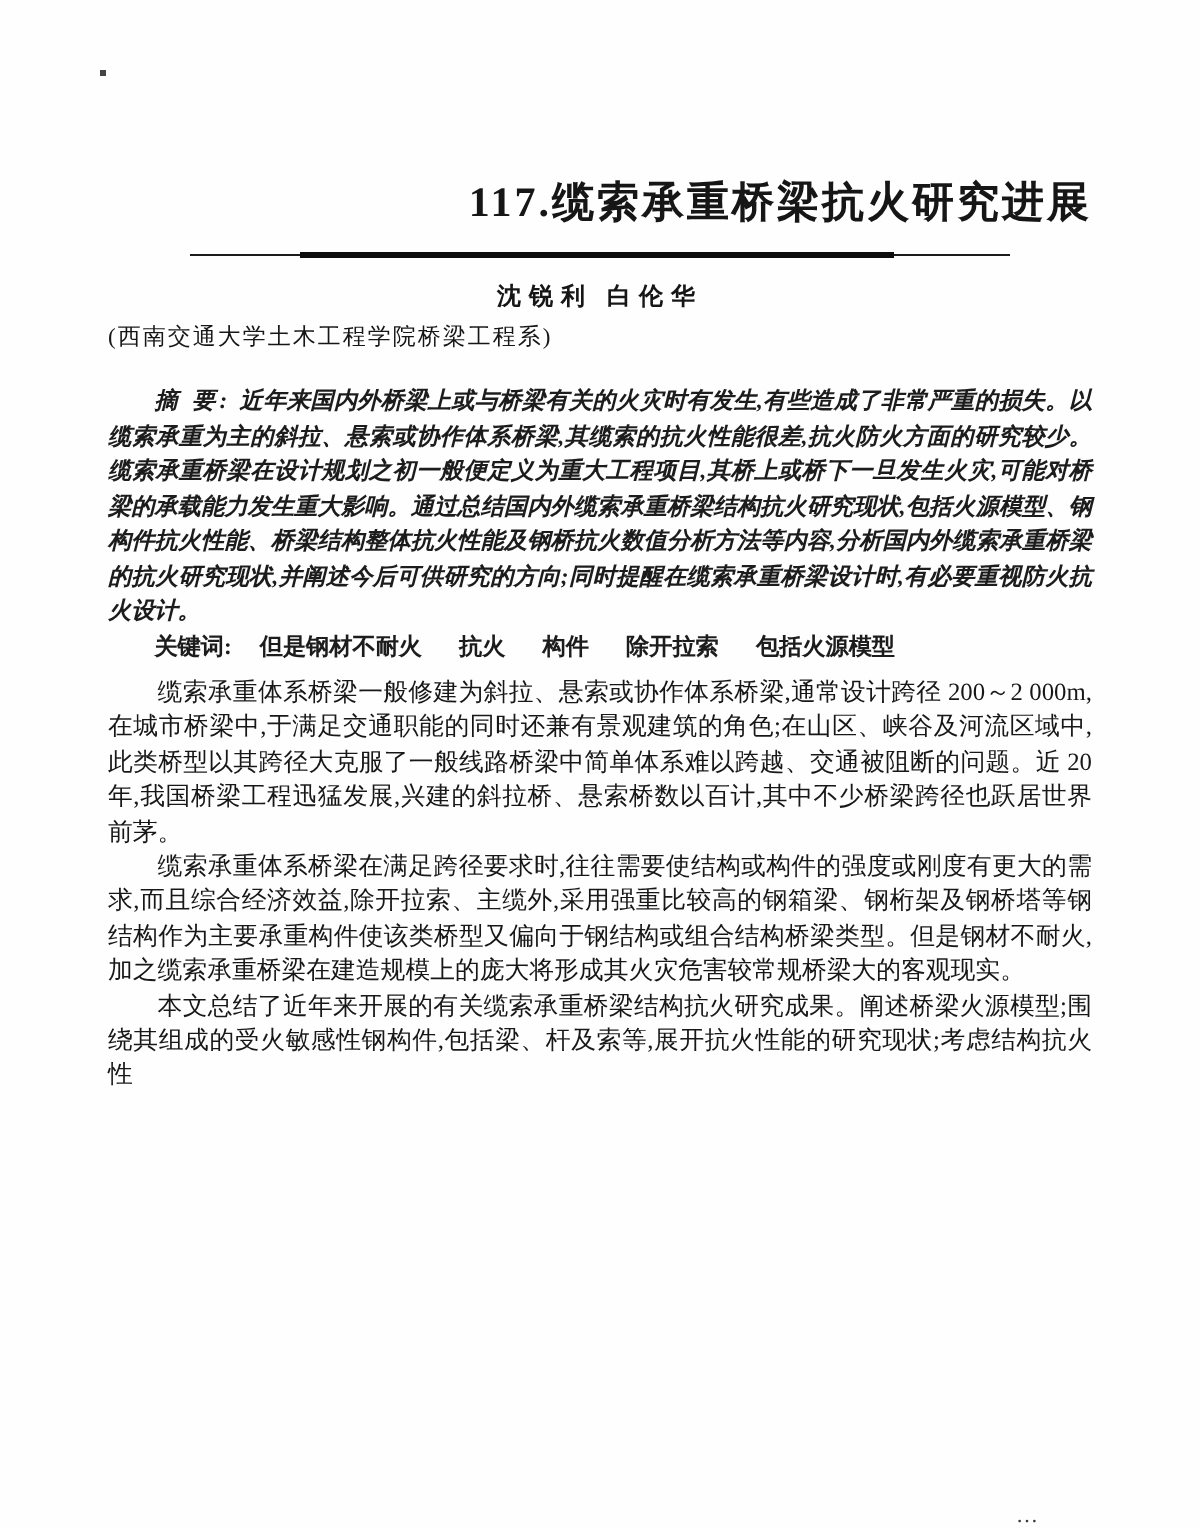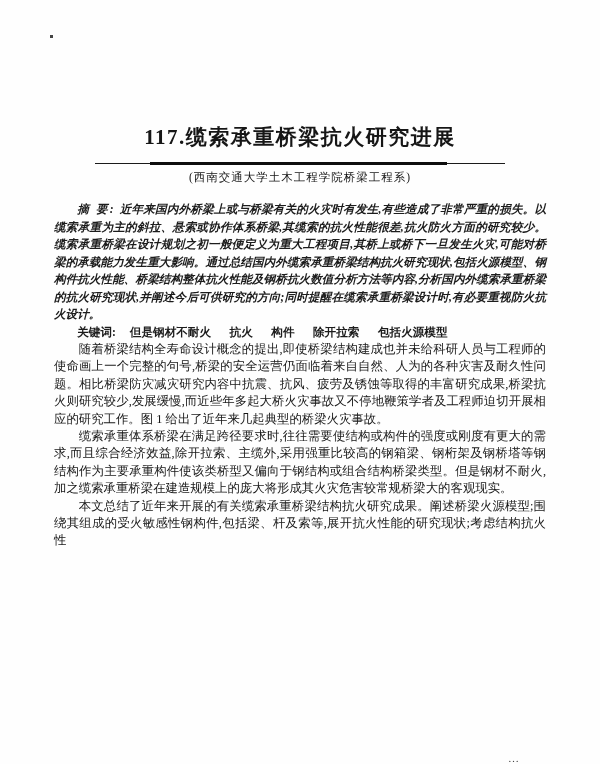--- a/index.html
+++ b/index.html
@@ -5,28 +5,28 @@
   html,body{margin:0;padding:0;}
   body{width:600px;height:764px;overflow:hidden;background:#ffffff;}
   .sheet{
     position:relative;width:600px;height:764px;background:#fefefe;
     color:#161616;font-family:"Liberation Serif","DejaVu Serif",serif;
     overflow:hidden;
   }
   .artifact-dot{position:absolute;left:50px;top:35px;width:3px;height:3px;background:#444;}
   .content{position:absolute;left:54px;top:0;width:492px;}
   .paper-title{
-    margin:0;padding-top:120px;text-align:center;
+    margin:0;padding-top:84px;text-align:right;
     font-size:21px;line-height:34px;font-weight:bold;letter-spacing:1.5px;
   }
   .title-rule{position:relative;height:4px;margin-top:8px;}
   .title-rule .thin{position:absolute;left:41px;right:41px;top:1px;height:1px;background:#1b1b1b;}
   .title-rule .thick{position:absolute;left:96px;width:297px;top:0;height:3px;background:#0d0d0d;}
   .authors{margin-top:10px;text-align:center;font-size:12px;letter-spacing:4px;font-weight:bold;}
-  .affiliation{margin-top:4px;text-align:center;font-size:11.5px;letter-spacing:1px;}
+  .affiliation{margin-top:4px;font-size:11.5px;letter-spacing:1px;}
   .abstract{
     margin:16px 0 0 0;font-size:11.6px;line-height:17.5px;
     text-align:justify;text-indent:2em;font-weight:bold;color:#1c1c1c;font-style:italic;
   }
   .abs-label{font-weight:bold;letter-spacing:2px;margin-right:4px;}
   .keywords{margin:0;font-size:11.6px;line-height:17.5px;text-indent:2em;font-weight:bold;color:#1c1c1c;}
   .kw + .kw{margin-left:1.6em;}
   .kw-label{margin-right:14px;}
   .sec-heading{margin:26px 0 0 2px;font-size:15px;line-height:20px;font-weight:bold;}
   .sec-gap{display:inline-block;width:16px;}
@@ -47,26 +47,27 @@
   <div class="artifact-dot"></div>
 
   <div class="content">
     <h1 class="paper-title">117.缆索承重桥梁抗火研究进展</h1>
 
     <div class="title-rule">
       <span class="thin"></span>
       <span class="thick"></span>
     </div>
 
+    <div class="authors">沈锐利  白伦华</div>
     <div class="affiliation">(西南交通大学土木工程学院桥梁工程系)</div>
 
     <p class="abstract"><span class="abs-label">摘  要:</span><span>近年来国内外桥梁上或与桥梁有关的火灾时有发生,有些造成了非常严重的损失。以缆索承重为主的斜拉、悬索或协作体系桥梁,其缆索的抗火性能很差,抗火防火方面的研究较少。缆索承重桥梁在设计规划之初一般便定义为重大工程项目,其桥上或桥下一旦发生火灾,可能对桥梁的承载能力发生重大影响。通过总结国内外缆索承重桥梁结构抗火研究现状,包括火源模型、钢构件抗火性能、桥梁结构整体抗火性能及钢桥抗火数值分析方法等内容,分析国内外缆索承重桥梁的抗火研究现状,并阐述今后可供研究的方向;同时提醒在缆索承重桥梁设计时,有必要重视防火抗火设计。</span></p>
 
     <p class="keywords"><span class="kw-label">关键词:</span><span class="kw">但是钢材不耐火</span><span class="kw">抗火</span><span class="kw">构件</span><span class="kw">除开拉索</span><span class="kw">包括火源模型</span></p>
 
 
-    <p class="body-para">随着桥梁结构全寿命设计概念的提出,即使桥梁结构建成也并未给科研人员与工程师的使命画上一个完整的句号,桥梁的安全运营仍面临着来自自然、人为的各种灾害及耐久性问题。相比桥梁防灾减灾研究内容中抗震、抗风、疲劳及锈蚀等取得的丰富研究成果,桥梁抗火则研究较少,发展缓慢,而近些年多起大桥火灾事故又不停地鞭策学者及工程师迫切开展相应的研究工作。图 1 给出了近年来几起典型的桥梁火灾事故。</p>
+    <p class="body-para first">缆索承重体系桥梁一般修建为斜拉、悬索或协作体系桥梁,通常设计跨径 200～2 000m,在城市桥梁中,于满足交通职能的同时还兼有景观建筑的角色;在山区、峡谷及河流区域中,此类桥型以其跨径大克服了一般线路桥梁中简单体系难以跨越、交通被阻断的问题。近 20 年,我国桥梁工程迅猛发展,兴建的斜拉桥、悬索桥数以百计,其中不少桥梁跨径也跃居世界前茅。</p>
     <p class="body-para">缆索承重体系桥梁在满足跨径要求时,往往需要使结构或构件的强度或刚度有更大的需求,而且综合经济效益,除开拉索、主缆外,采用强重比较高的钢箱梁、钢桁架及钢桥塔等钢结构作为主要承重构件使该类桥型又偏向于钢结构或组合结构桥梁类型。但是钢材不耐火,加之缆索承重桥梁在建造规模上的庞大将形成其火灾危害较常规桥梁大的客观现实。</p>
     <p class="body-para">本文总结了近年来开展的有关缆索承重桥梁结构抗火研究成果。阐述桥梁火源模型;围绕其组成的受火敏感性钢构件,包括梁、杆及索等,展开抗火性能的研究现状;考虑结构抗火性</p>
   </div>
 
   <div class="bottom-mark">…</div>
 </div>
 
 </body></html>

